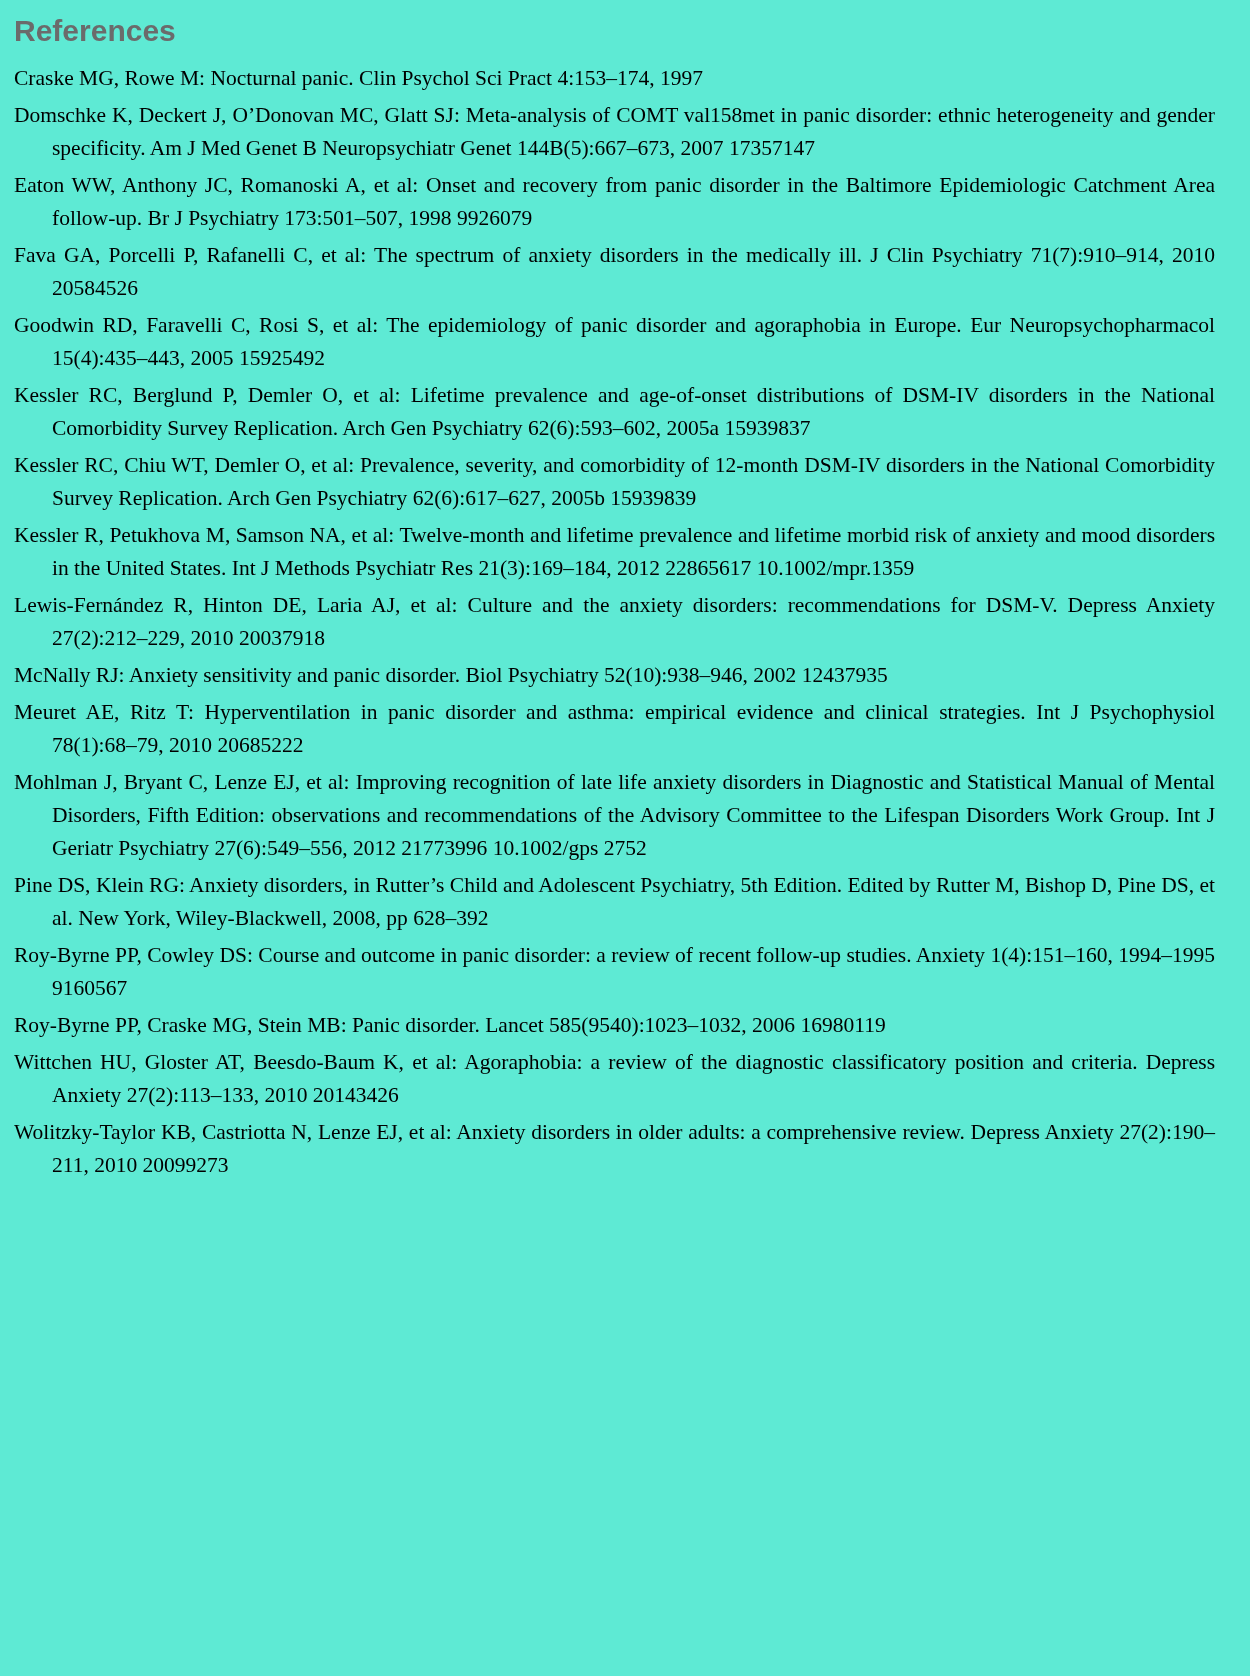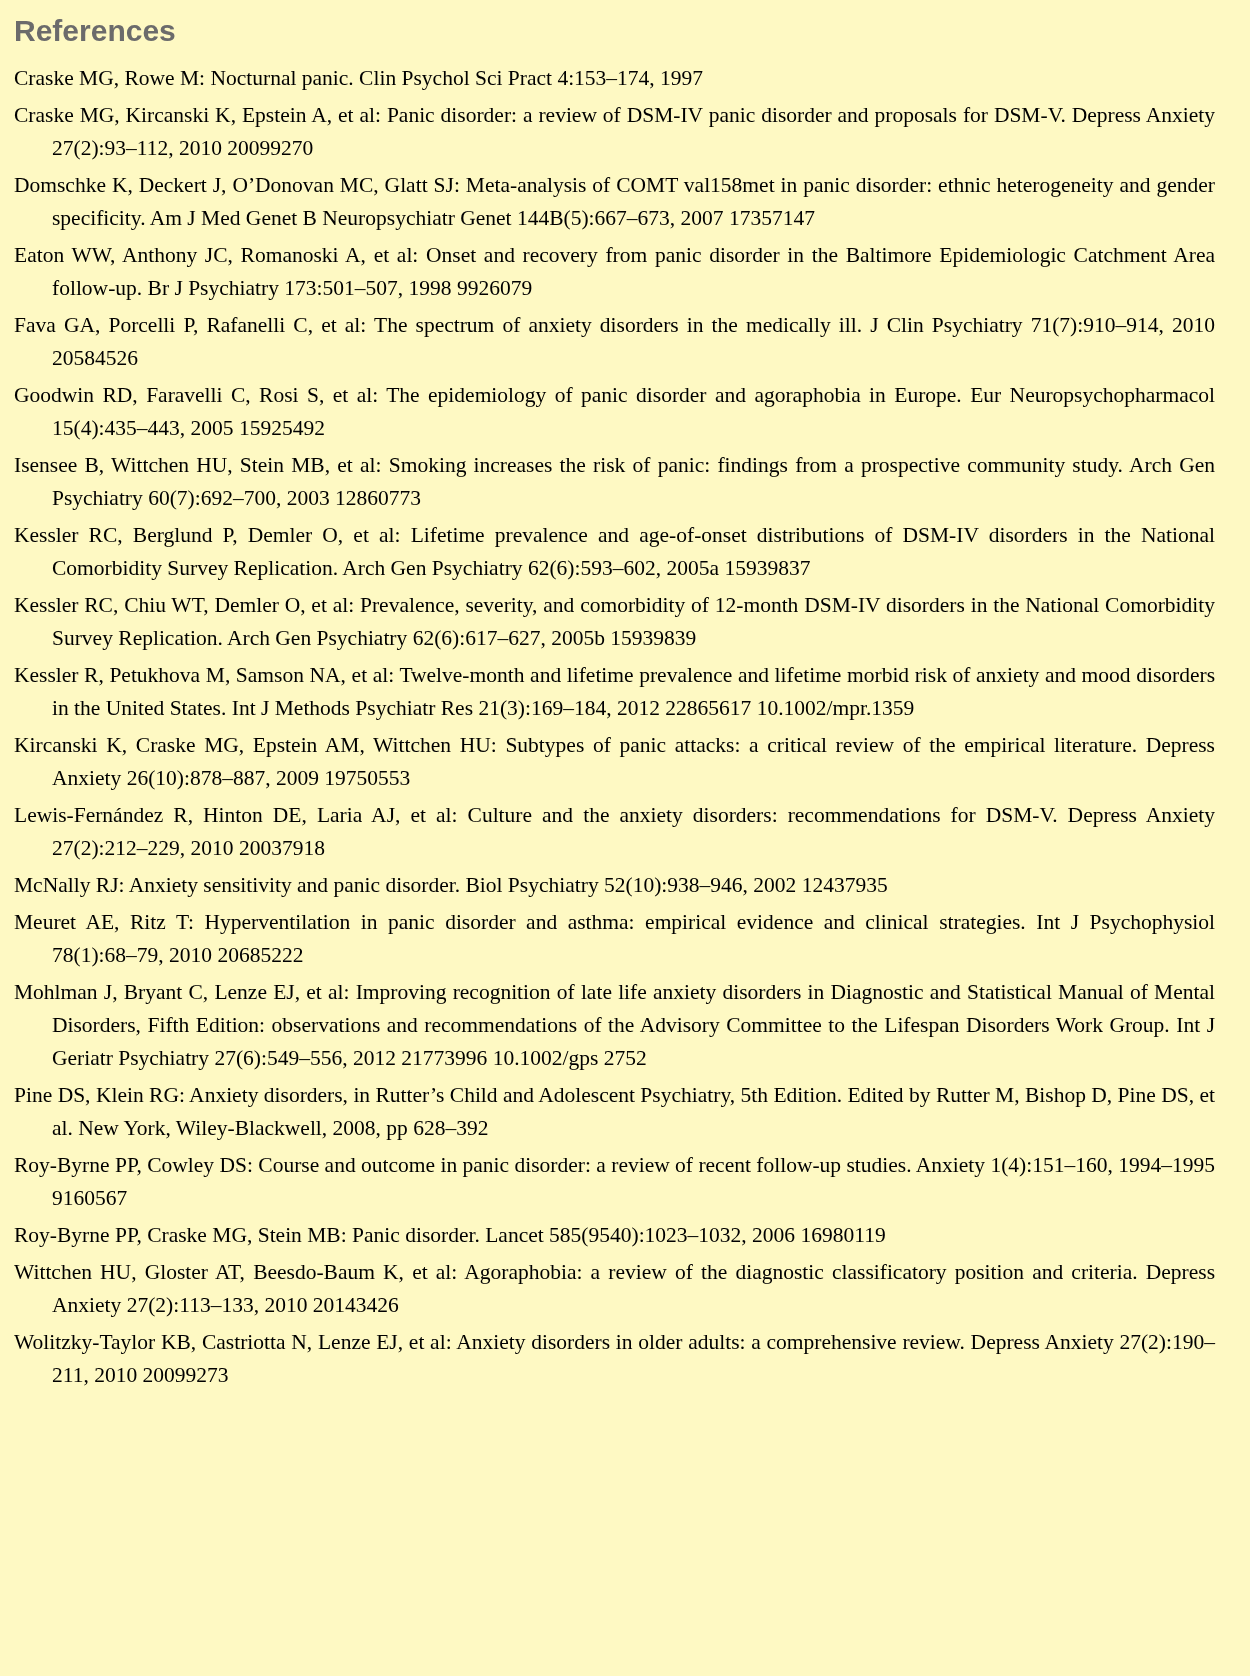--- a/index.html
+++ b/index.html
@@ -5,21 +5,21 @@
   html, body {
     margin: 0;
     padding: 0;
     background: #ffffff;
   }
   .page {
     position: relative;
     width: 1250px;
     height: 1676px;
     box-sizing: border-box;
-    background: #fef9c3;
+    background: #5eead4;
     padding: 14px 20px 8px 14px;
     overflow: hidden;
   }
   .heading {
     font-family: "Liberation Sans", sans-serif;
     font-weight: bold;
     font-size: 30px;
     line-height: 34px;
     color: #6b6b6b;
     margin: 0 0 14px 0;
@@ -39,30 +39,27 @@
     text-indent: -38px;
   }
 </style>
 </head>
 <body>
 
 <div class="page">
   <h1 class="heading">References</h1>
   <div class="ref-list">
       <p class="ref">Craske MG, Rowe M: Nocturnal panic. Clin Psychol Sci Pract 4:153–174, 1997</p>
-      <p class="ref">Craske MG, Kircanski K, Epstein A, et al: Panic disorder: a review of DSM-IV panic disorder and proposals for DSM-V. Depress Anxiety 27(2):93–112, 2010 20099270</p>
       <p class="ref">Domschke K, Deckert J, O’Donovan MC, Glatt SJ: Meta-analysis of COMT val158met in panic disorder: ethnic heterogeneity and gender specificity. Am J Med Genet B Neuropsychiatr Genet 144B(5):667–673, 2007 17357147</p>
       <p class="ref">Eaton WW, Anthony JC, Romanoski A, et al: Onset and recovery from panic disorder in the Baltimore Epidemiologic Catchment Area follow-up. Br J Psychiatry 173:501–507, 1998 9926079</p>
       <p class="ref">Fava GA, Porcelli P, Rafanelli C, et al: The spectrum of anxiety disorders in the medically ill. J Clin Psychiatry 71(7):910–914, 2010 20584526</p>
       <p class="ref">Goodwin RD, Faravelli C, Rosi S, et al: The epidemiology of panic disorder and agoraphobia in Europe. Eur Neuropsychopharmacol 15(4):435–443, 2005 15925492</p>
-      <p class="ref">Isensee B, Wittchen HU, Stein MB, et al: Smoking increases the risk of panic: findings from a prospective community study. Arch Gen Psychiatry 60(7):692–700, 2003 12860773</p>
       <p class="ref">Kessler RC, Berglund P, Demler O, et al: Lifetime prevalence and age-of-onset distributions of DSM-IV disorders in the National Comorbidity Survey Replication. Arch Gen Psychiatry 62(6):593–602, 2005a 15939837</p>
       <p class="ref">Kessler RC, Chiu WT, Demler O, et al: Prevalence, severity, and comorbidity of 12-month DSM-IV disorders in the National Comorbidity Survey Replication. Arch Gen Psychiatry 62(6):617–627, 2005b 15939839</p>
       <p class="ref">Kessler R, Petukhova M, Samson NA, et al: Twelve-month and lifetime prevalence and lifetime morbid risk of anxiety and mood disorders in the United States. Int J Methods Psychiatr Res 21(3):169–184, 2012 22865617 10.1002/mpr.1359</p>
-      <p class="ref">Kircanski K, Craske MG, Epstein AM, Wittchen HU: Subtypes of panic attacks: a critical review of the empirical literature. Depress Anxiety 26(10):878–887, 2009 19750553</p>
       <p class="ref">Lewis-Fernández R, Hinton DE, Laria AJ, et al: Culture and the anxiety disorders: recommendations for DSM-V. Depress Anxiety 27(2):212–229, 2010 20037918</p>
       <p class="ref">McNally RJ: Anxiety sensitivity and panic disorder. Biol Psychiatry 52(10):938–946, 2002 12437935</p>
       <p class="ref">Meuret AE, Ritz T: Hyperventilation in panic disorder and asthma: empirical evidence and clinical strategies. Int J Psychophysiol 78(1):68–79, 2010 20685222</p>
       <p class="ref">Mohlman J, Bryant C, Lenze EJ, et al: Improving recognition of late life anxiety disorders in Diagnostic and Statistical Manual of Mental Disorders, Fifth Edition: observations and recommendations of the Advisory Committee to the Lifespan Disorders Work Group. Int J Geriatr Psychiatry 27(6):549–556, 2012 21773996 10.1002/gps 2752</p>
       <p class="ref">Pine DS, Klein RG: Anxiety disorders, in Rutter’s Child and Adolescent Psychiatry, 5th Edition. Edited by Rutter M, Bishop D, Pine DS, et al. New York, Wiley-Blackwell, 2008, pp 628–392</p>
       <p class="ref">Roy-Byrne PP, Cowley DS: Course and outcome in panic disorder: a review of recent follow-up studies. Anxiety 1(4):151–160, 1994–1995 9160567</p>
       <p class="ref">Roy-Byrne PP, Craske MG, Stein MB: Panic disorder. Lancet 585(9540):1023–1032, 2006 16980119</p>
       <p class="ref">Wittchen HU, Gloster AT, Beesdo-Baum K, et al: Agoraphobia: a review of the diagnostic classificatory position and criteria. Depress Anxiety 27(2):113–133, 2010 20143426</p>
       <p class="ref">Wolitzky-Taylor KB, Castriotta N, Lenze EJ, et al: Anxiety disorders in older adults: a comprehensive review. Depress Anxiety 27(2):190–211, 2010 20099273</p>
     </div>

